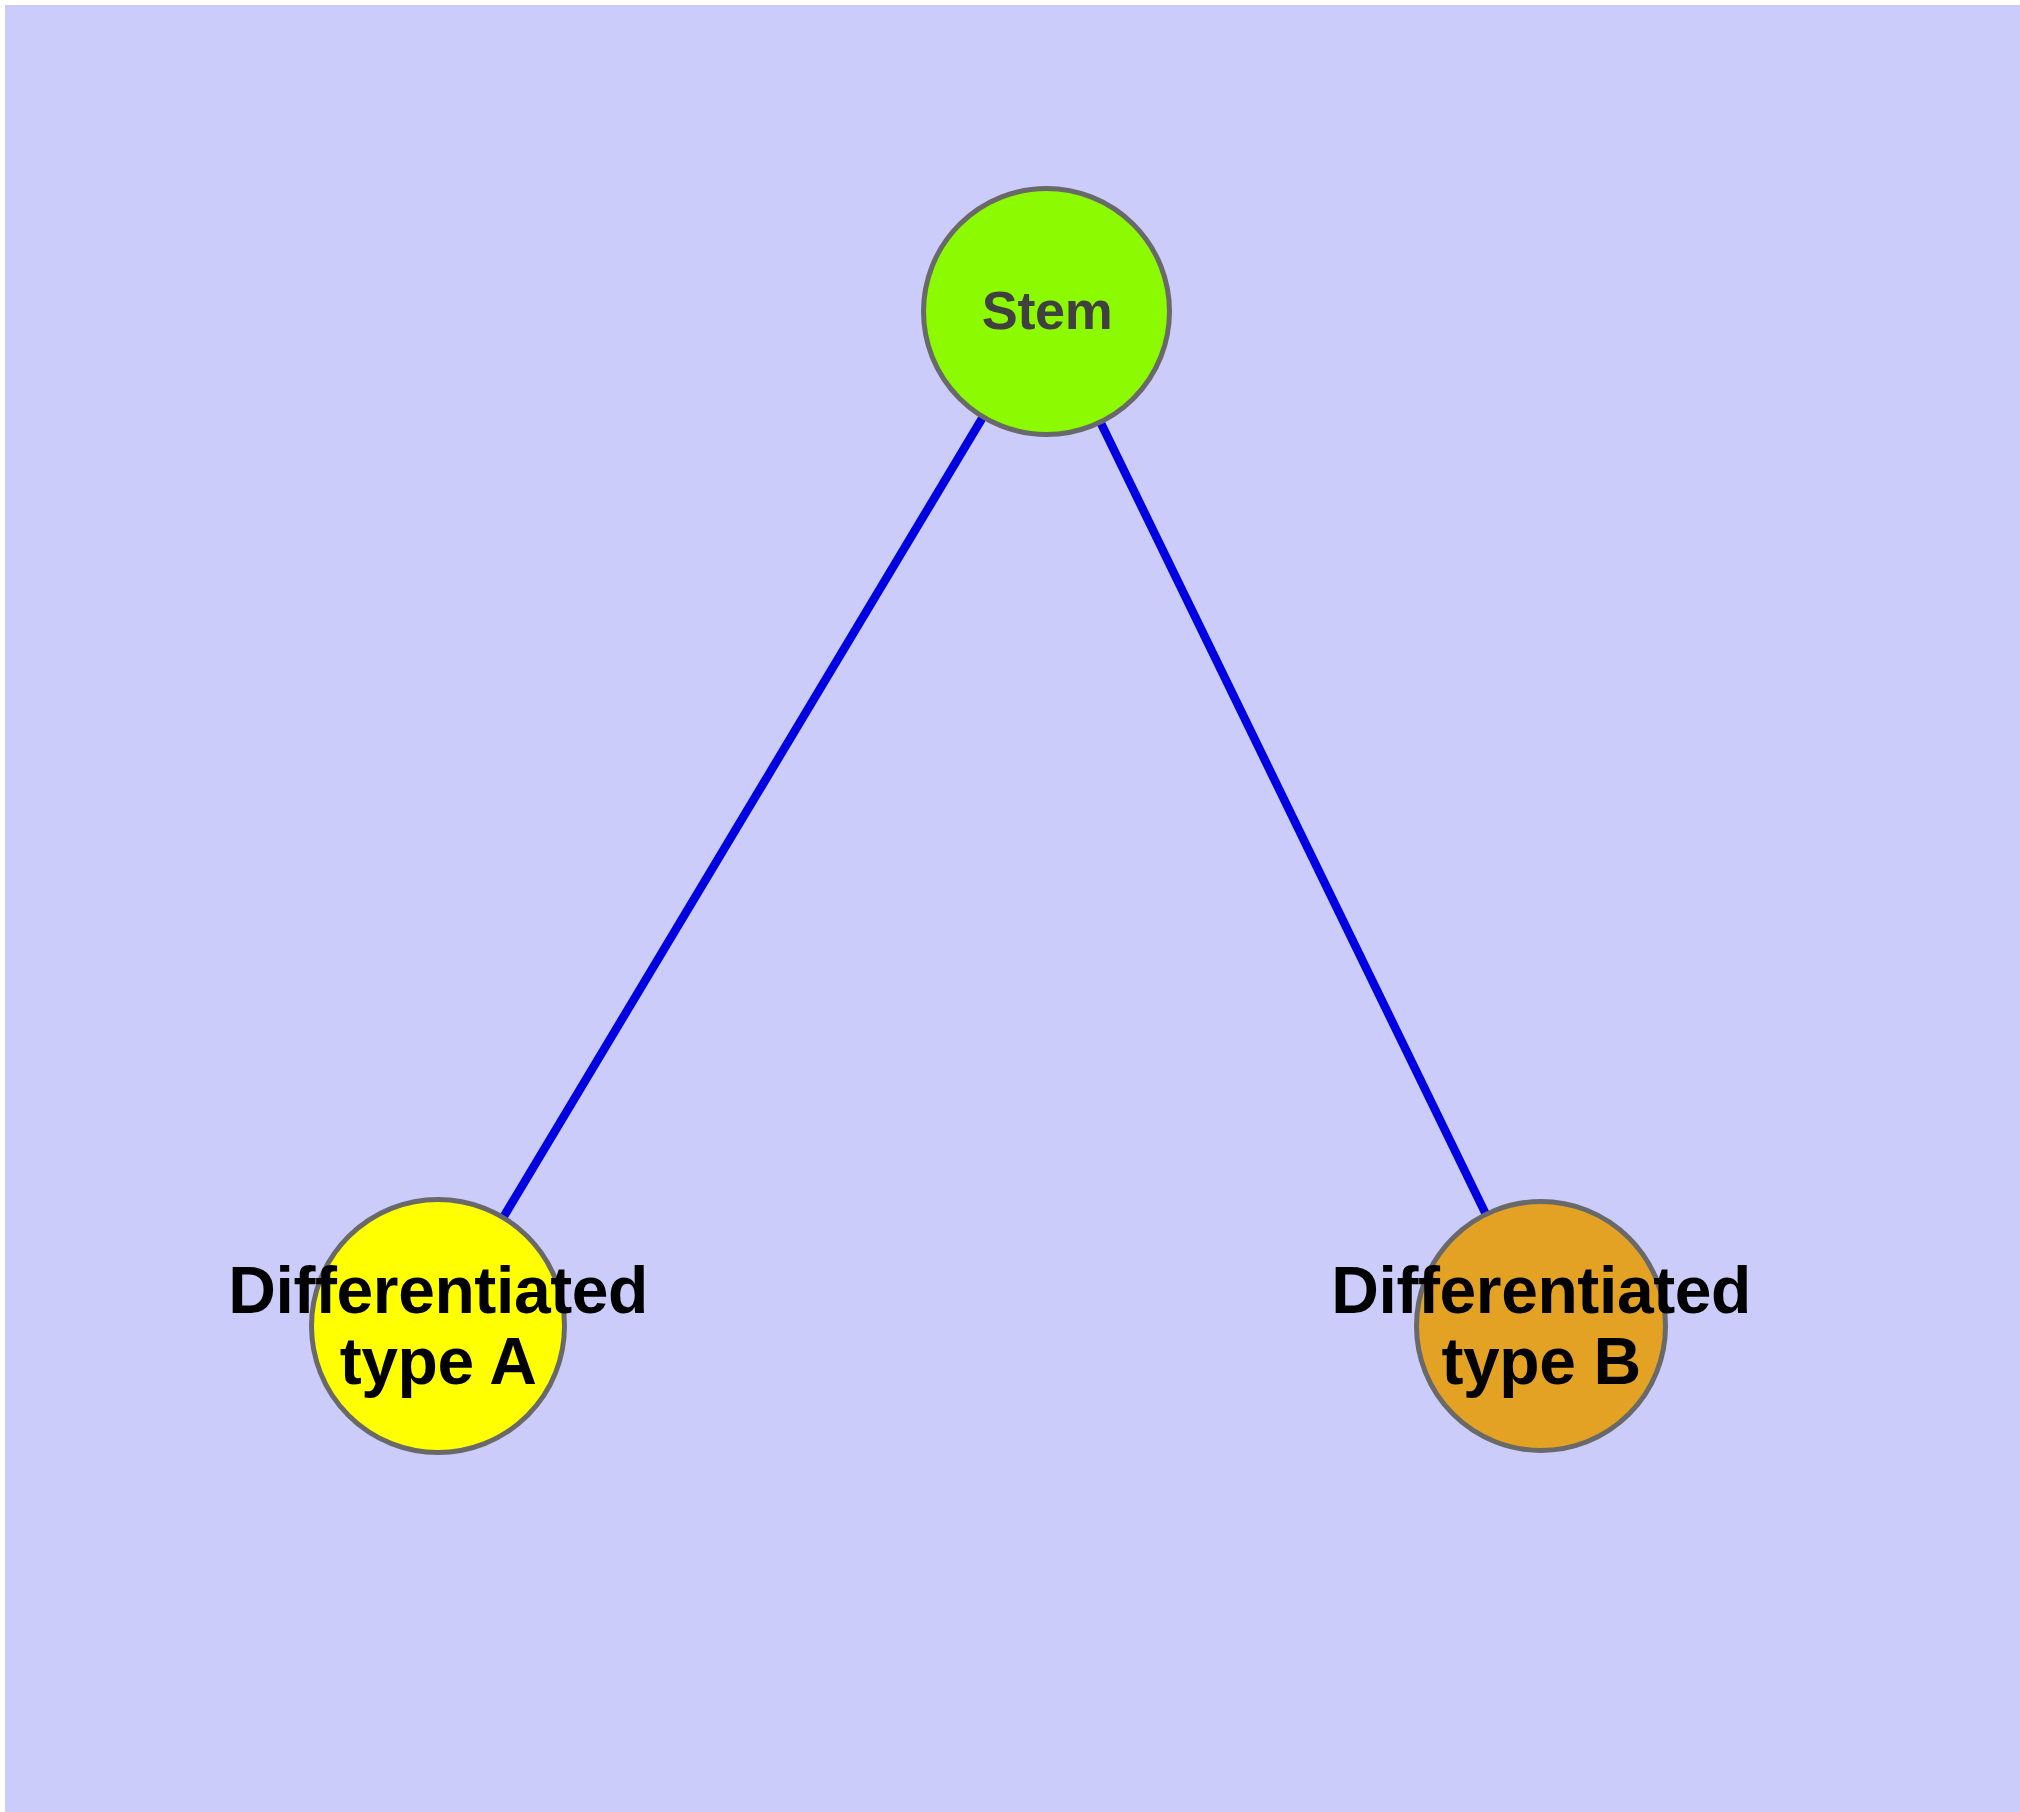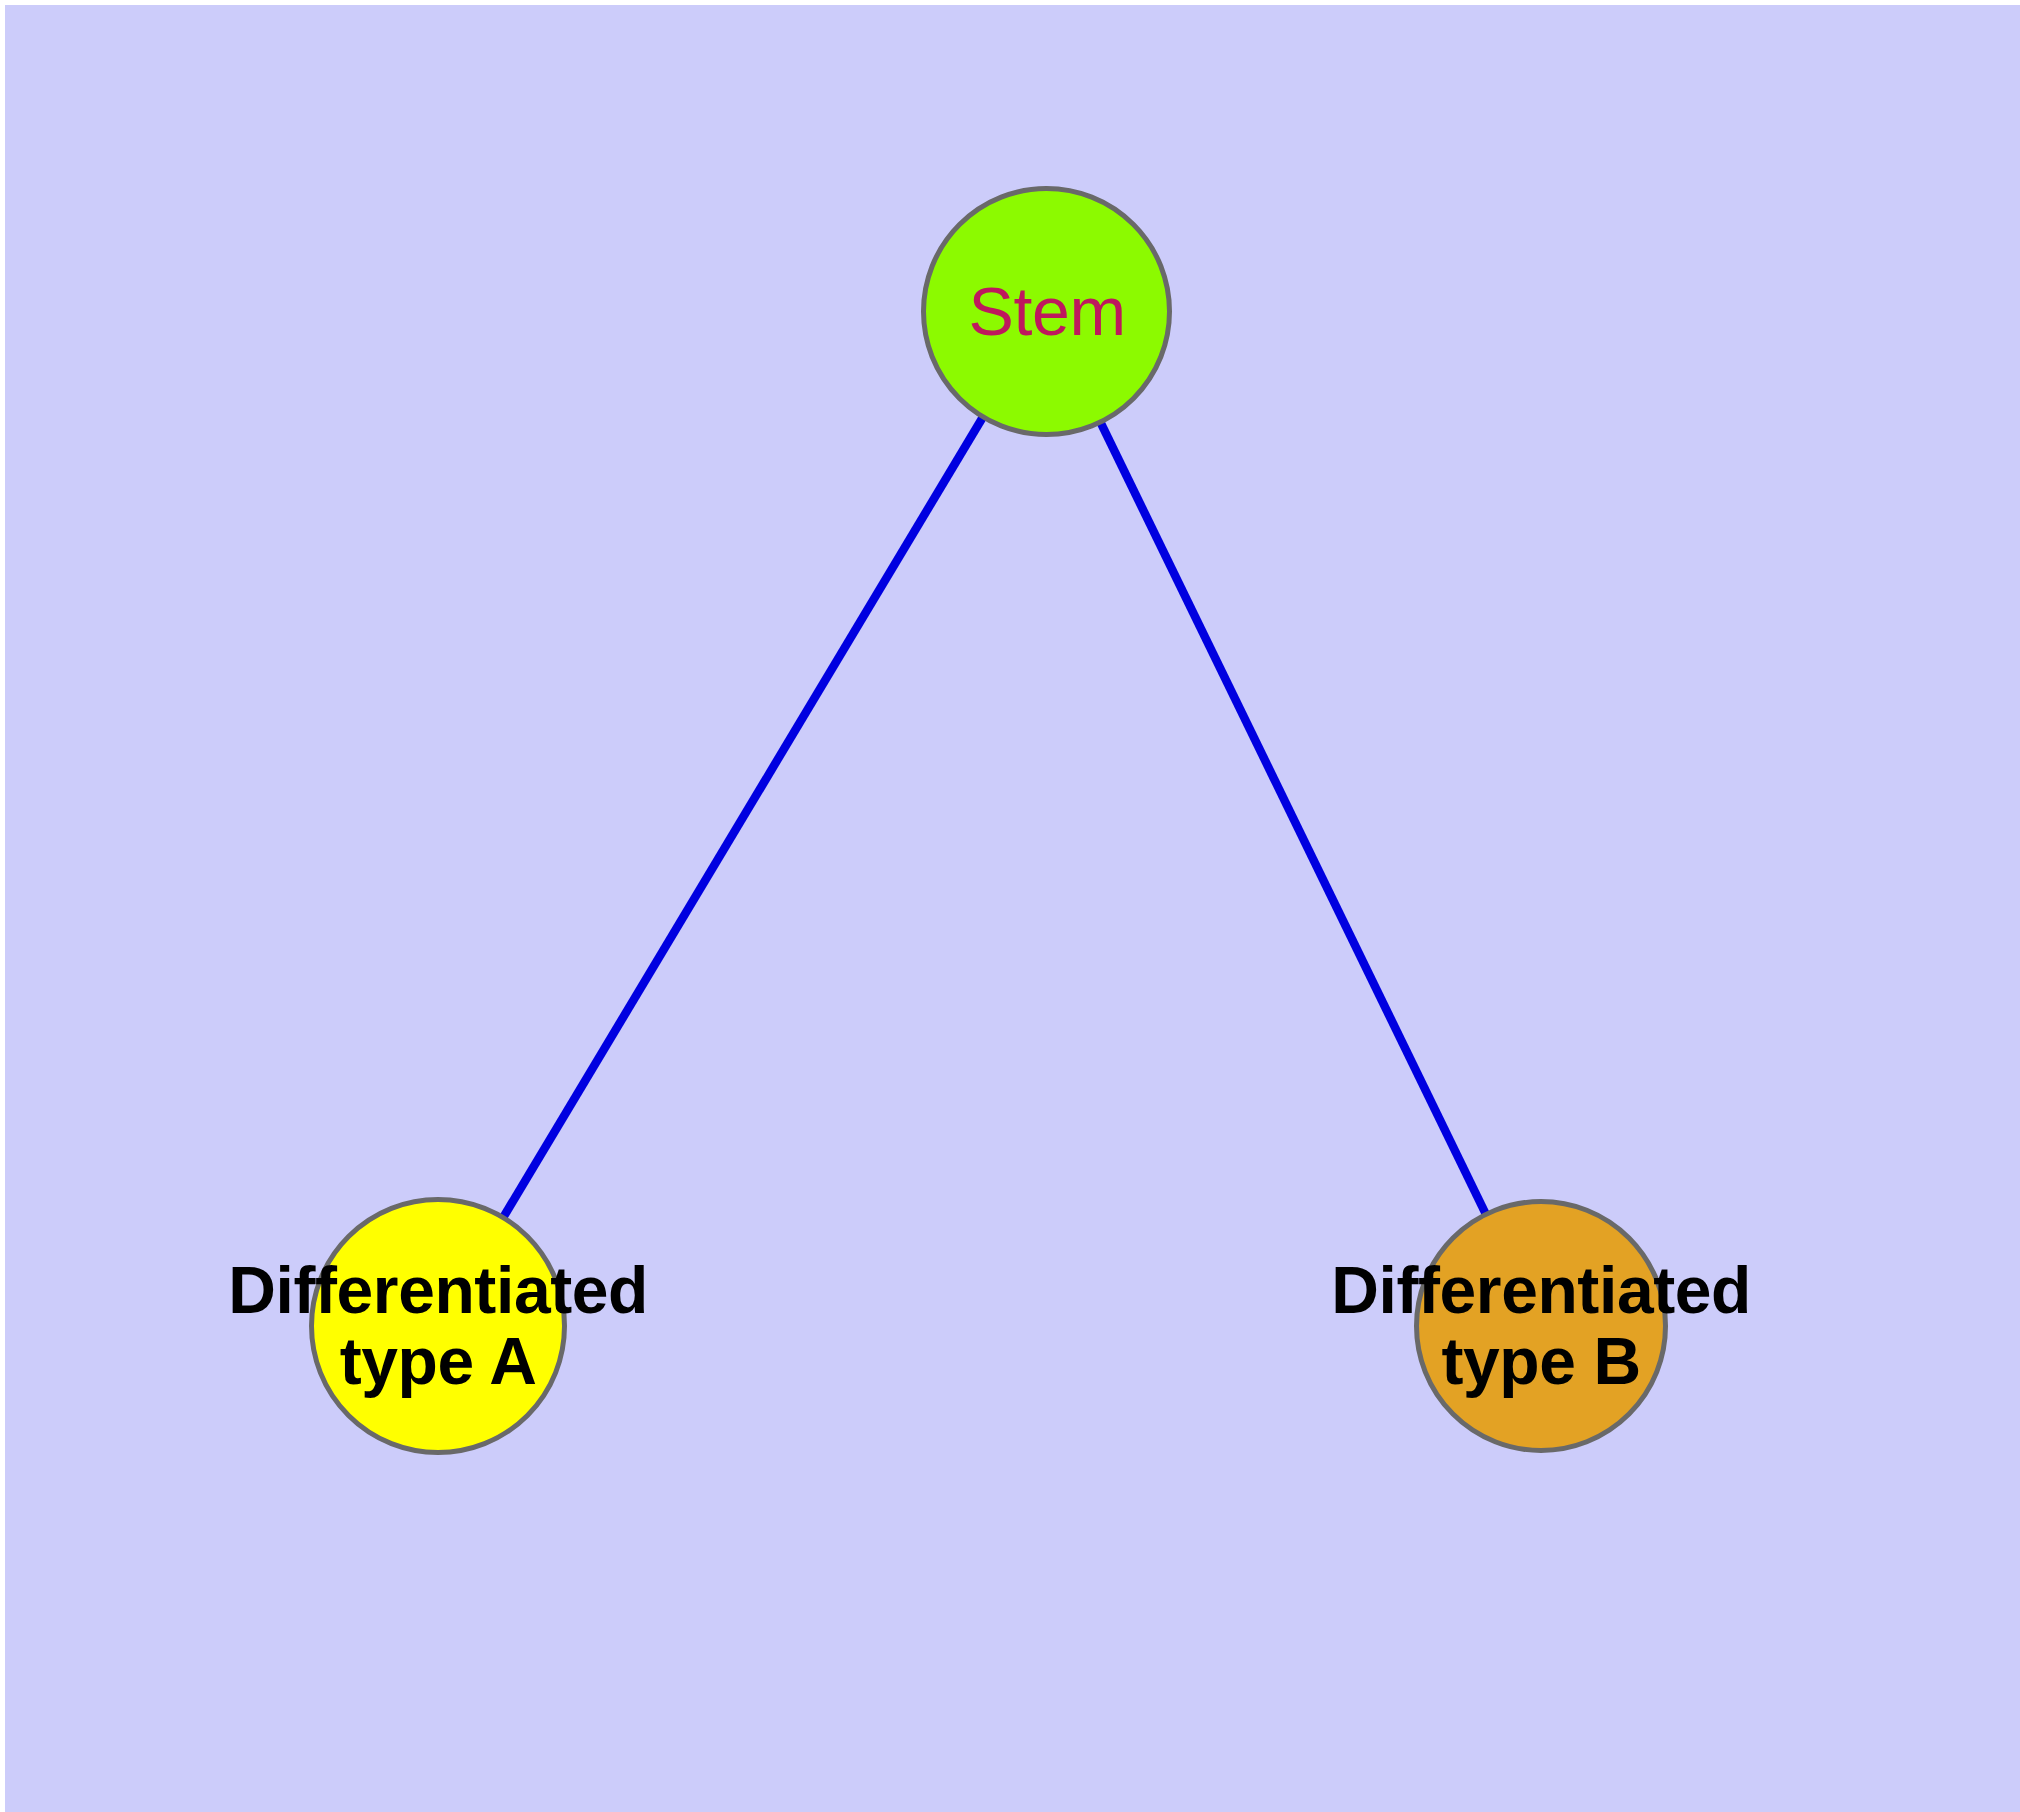--- a/index.html
+++ b/index.html
@@ -58,21 +58,21 @@
 
     <svg id="edge-layer" viewBox="0 0 2378 2132" xmlns="http://www.w3.org/2000/svg">
       <line id="edge-0" x1="1153.9451189212837" y1="486.2308461452678" x2="588.111179190462" y2="1430.3381717685604" stroke="#0000e0" stroke-width="10"></line>
       <line id="edge-1" x1="1292.886758719029" y1="492.2801662871302" x2="1747.238080202628" y2="1425.9214752705802" stroke="#0000e0" stroke-width="10"></line>
     </svg>
 
     <div class="graph-node" id="node-0" style="left: 916px; top: 181px; width: 251px; height: 251px; background: rgb(140, 250, 0); border-color: rgb(105, 105, 105);"></div>
     <div class="graph-node" id="node-1" style="left: 304px; top: 1192px; width: 258px; height: 258px; background: rgb(255, 255, 0); border-color: rgb(105, 105, 105);"></div>
     <div class="graph-node" id="node-2" style="left: 1409px; top: 1194px; width: 254px; height: 254px; background: rgb(227, 162, 36); border-color: rgb(105, 105, 105);"></div>
 
-    <div class="node-label" id="label-0" style="left: 1042px; top: 306px; color: #be185d; font-size: 68px; font-weight: normal;">Stem</div>
+    <div class="node-label" id="label-0" style="left: 1042px; top: 306px; color: #404040; font-size: 54px; font-weight: bold;">Stem</div>
     <div class="node-label" id="label-1" style="left: 433px; top: 1321px; color: rgb(0, 0, 0); font-size: 66px; font-weight: bold;">Differentiated
 type A</div>
     <div class="node-label" id="label-2" style="left: 1536px; top: 1321px; color: rgb(0, 0, 0); font-size: 66px; font-weight: bold;">Differentiated
 type B</div>
 
   </div>
 </div>
 
 
 </body></html>

